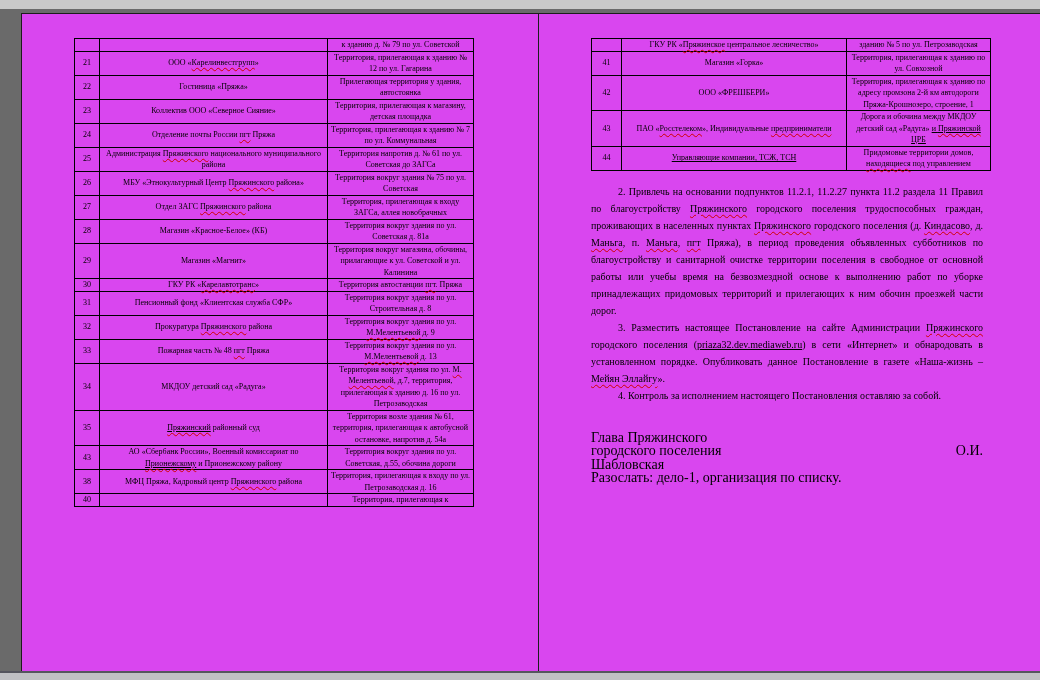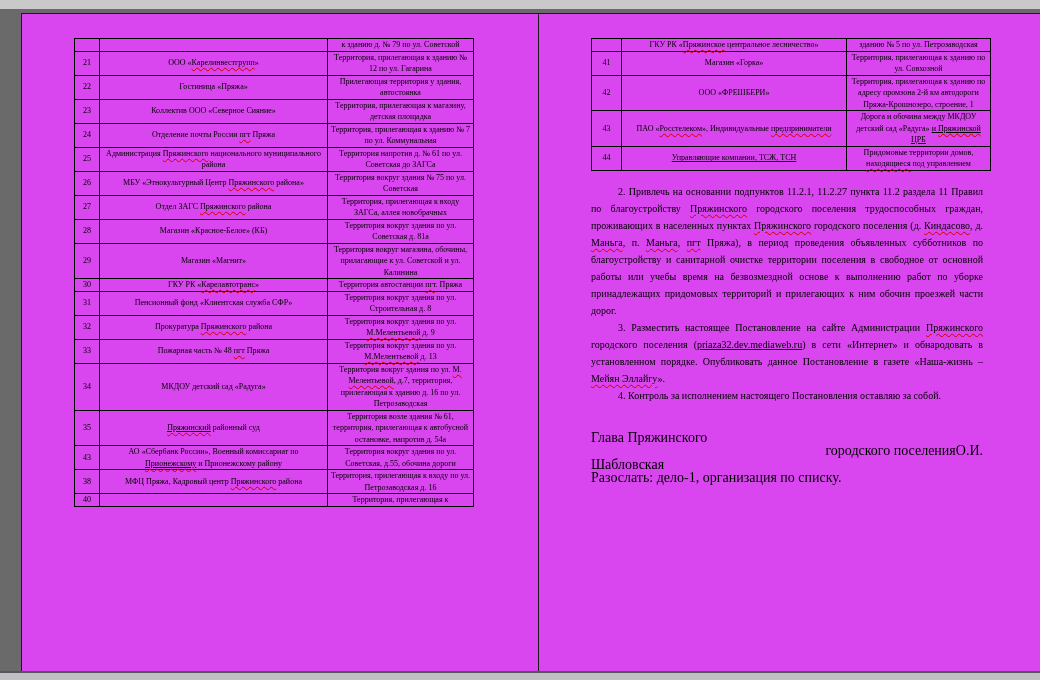--- a/index.html
+++ b/index.html
@@ -26,21 +26,21 @@
   }
   td.c-num{width:20px;vertical-align:top;}
   td.c-name{width:223px;}
   td.c-terr{width:141px;}
   .t2 td.c-num{width:25px;}
   .t2 td.c-name{width:220px;}
   .t2 td.c-terr{width:139px;}
   .textblock{width:392px;margin-top:12px;font-size:10px;line-height:17px;}
   .textblock p{margin:0;text-align:justify;text-indent:27px;}
   .sig{width:392px;margin-top:27px;font-size:14px;line-height:13.6px;}
-  .sig-row{display:flex;justify-content:flex-end;}
+  .sig-row{display:flex;justify-content:space-between;}
   .wv{font-style:normal;text-decoration:underline;text-decoration-style:wavy;text-decoration-color:#d00000;text-decoration-thickness:1px;text-underline-offset:2px;}
   .ul{text-decoration:underline;text-decoration-thickness:1px;}
 </style>
 </head>
 <body>
 
 <div class="top-strip"></div>
 
 <div class="page page-left">
   <div class="content">

